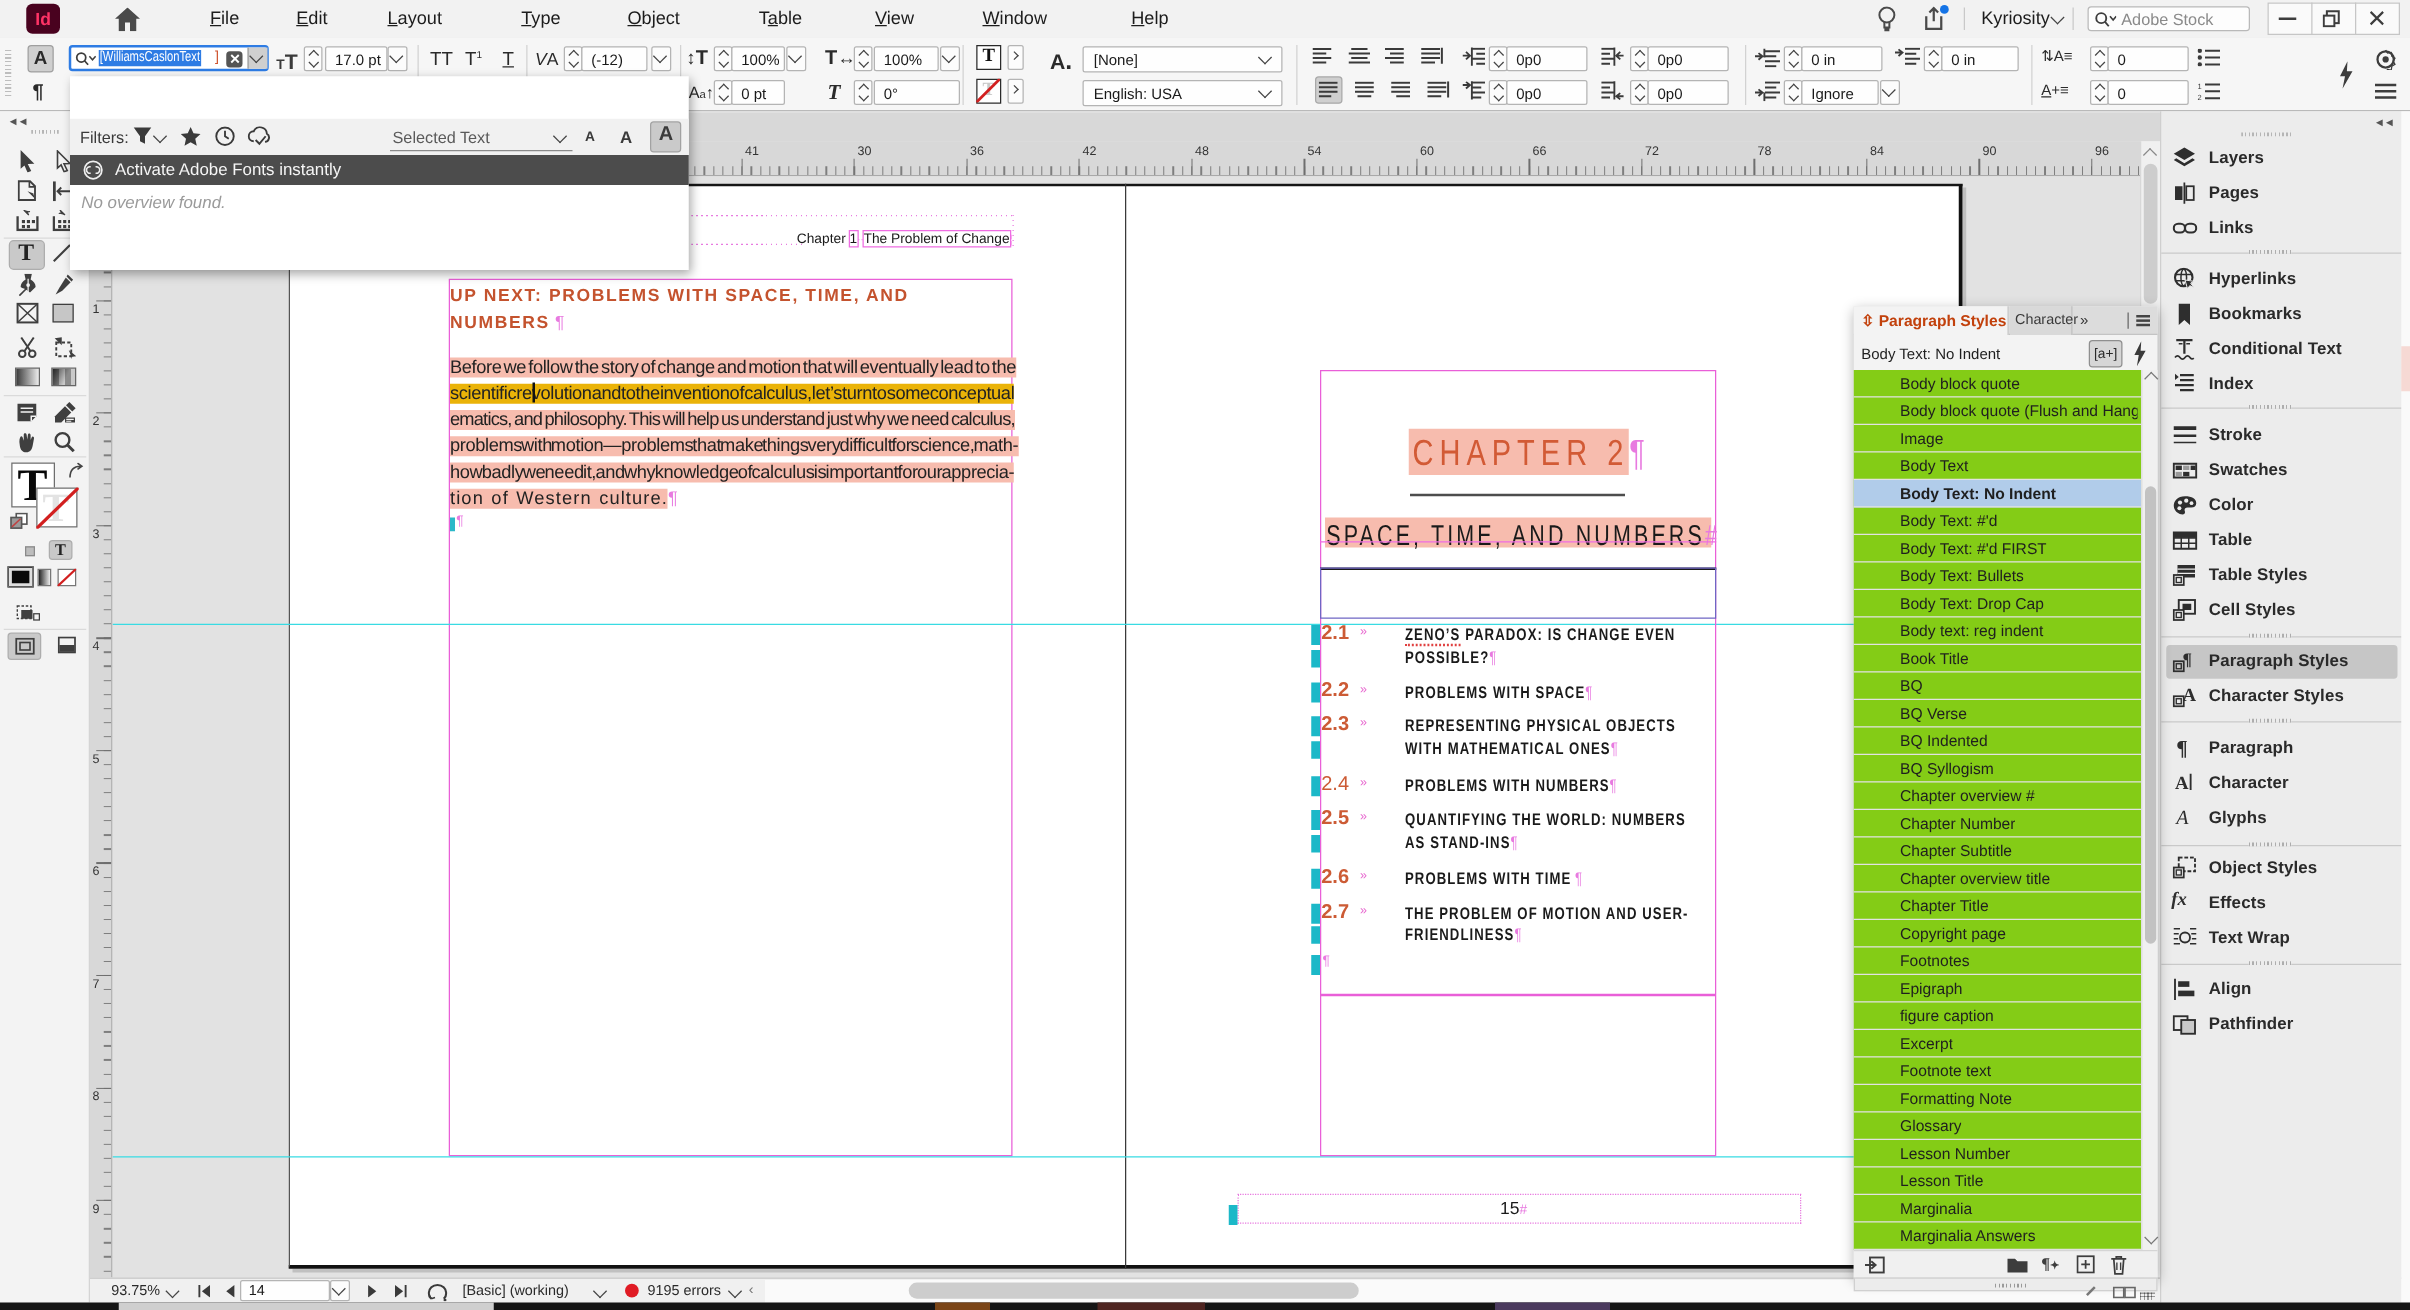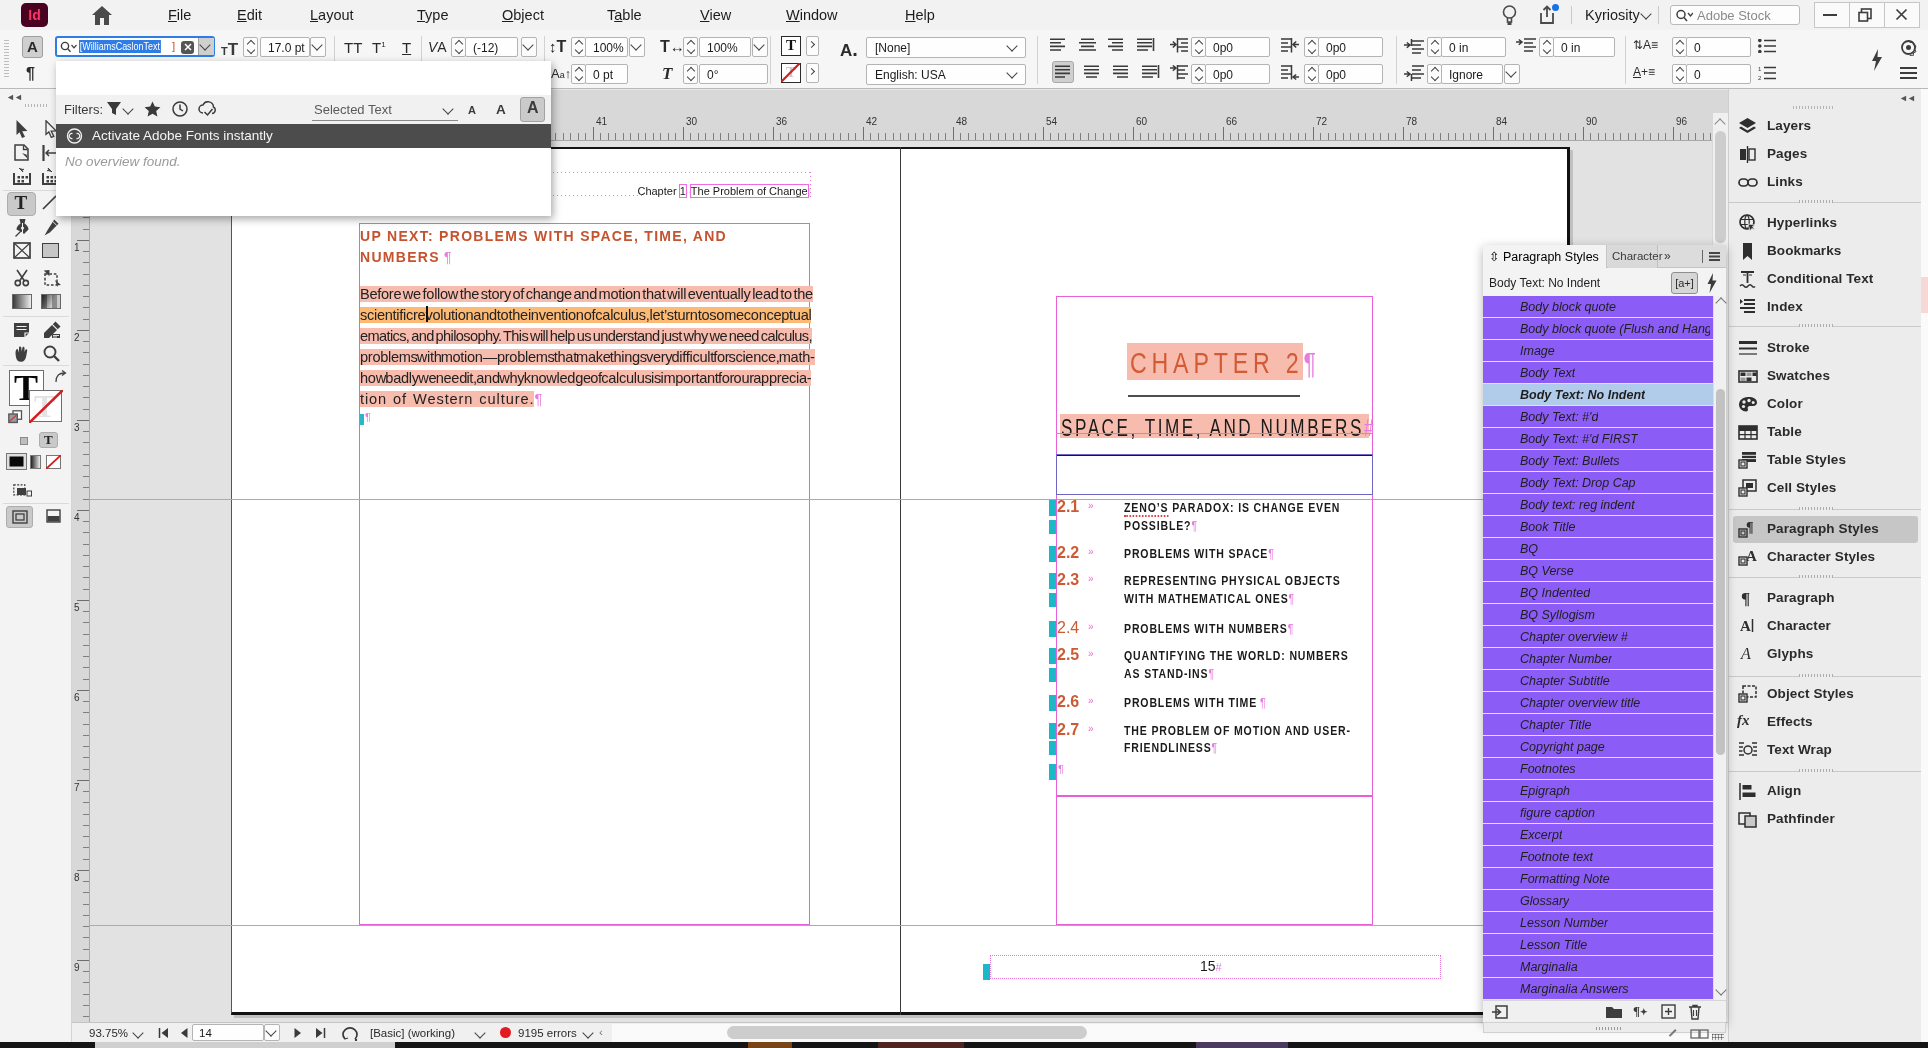--- a/index.html
+++ b/index.html
@@ -356,21 +356,21 @@
     <div class="abs" style="left:720px;top:31px;width:1px;height:25px;background-image:repeating-linear-gradient(to bottom,#e87ae0 0 1px,transparent 1px 4px);"></div>
     <div class="abs" style="left:463px;top:54px;width:90px;height:1px;background-image:repeating-linear-gradient(to right,#e87ae0 0 1px,transparent 1px 4px);"></div>
     <div class="abs" style="right:902px;top:44px;font-size:11px;color:#1a1a1a;white-space:nowrap;">Chapter <span style="outline:1px solid #ef6ce2;">1</span><span style="color:#ef9ce8;font-size:8px;">⋅⋅</span><span style="outline:1px solid #ef6ce2;">The Problem of Change</span><span style="color:#ef6ce2;font-size:9px;">¦</span></div>
 
     <div class="abs" style="left:269px;top:82px;width:451px;height:702px;border:1px solid #e95fd8;"></div>
     <div class="abs" style="left:270px;top:85px;width:450px;font-family:'Liberation Sans',sans-serif;">
       <div id="upnext" style="font-size:14px;font-weight:bold;letter-spacing:1.3px;color:#c4532e;line-height:21px;">UP NEXT: PROBLEMS WITH SPACE, TIME, AND NUMBERS <span style="color:#e87ae0;font-weight:normal;">¶</span></div>
     </div>
     <div class="abs" id="bodytext" style="left:270px;top:143px;width:452px;font-family:'Liberation Sans',sans-serif;font-size:14.6px;color:#222;white-space:nowrap;letter-spacing:-0.3px;">
       <div style="line-height:21px;"><span style="background:#f7bcae;word-spacing:-2.1px;">Before we follow the story of change and motion that will eventually lead to the</span></div>
-      <div style="line-height:21px;"><span style="background:#fdba74;word-spacing:-3.7px;">scientific revolution and to the invention of calculus, let’s turn to some conceptual</span></div>
+      <div style="line-height:21px;"><span style="background:#eab308;word-spacing:-3.7px;">scientific revolution and to the invention of calculus, let’s turn to some conceptual</span></div>
       <div style="line-height:21px;"><span style="background:#f7bcae;letter-spacing:-0.63px;word-spacing:-1.5px;">ematics, and philosophy. This will help us understand just why we need calculus,</span></div>
       <div style="line-height:21px;"><span style="background:#f7bcae;word-spacing:-4.6px;">problems with motion—problems that make things very difficult for science, math-</span></div>
       <div style="line-height:21px;"><span style="background:#f7bcae;word-spacing:-4.3px;">how badly we need it, and why knowledge of calculus is important for our apprecia-</span></div>
       <div style="line-height:21px;"><span style="background:#f7bcae;letter-spacing:0.9px;word-spacing:1px;">tion of Western culture.</span><span style="color:#e87ae0;">¶</span></div>
     </div>
     <div class="abs" style="left:270px;top:273px;width:4px;height:11px;background:#2ab8c8;"></div>
       <div class="abs" style="left:275px;top:270px;color:#e87ae0;font-size:11px;">¶</div>
     <div class="abs" style="left:336px;top:165px;width:1.5px;height:16px;background:#111;"></div>
 
     <div class="abs" style="left:0;top:358px;width:1622px;height:1px;background:#39dbe3;"></div>
@@ -830,34 +830,34 @@
       </div>
   </div>
   <div class="abs" id="rightstrip" style="left:1921px;top:89px;width:7px;height:953px;background:#fafafa;">
     <div class="abs" style="left:0;top:188px;width:7px;height:36px;background:#f6d9d4;"></div>
   </div>
 
   <div class="abs" id="pstyles" style="left:1483px;top:245px;width:243px;height:777px;background:#f3f3f3;box-shadow:0 3px 10px rgba(0,0,0,0.3);">
 
     <div class="abs" style="left:0;top:0;width:243px;height:23px;background:#dcdcdc;border-bottom:1px solid #c4c4c4;"></div>
     <div class="abs" style="left:0;top:0;width:124px;height:23px;background:#f3f3f3;border-right:1px solid #c4c4c4;"></div>
-    <div class="abs" style="left:6px;top:4px;font-size:12.5px;font-weight:normal;color:#000000;text-align:right;">⇳ Paragraph Styles</div>
+    <div class="abs" style="left:6px;top:4px;font-size:12.5px;font-weight:bold;color:#c2410c;text-align:right;">⇳ Paragraph Styles</div>
     <div class="abs" style="left:125px;top:0;width:50px;height:23px;background:#d9d9d9;border-right:1px solid #c0c0c0;"></div>
     <div class="abs" style="left:129px;top:5px;font-size:11.5px;color:#3a3a3a;">Character</div>
     <div class="abs" style="left:181px;top:4px;font-size:12px;color:#3a3a3a;">»</div>
     <div class="abs" style="left:219px;top:5px;width:1px;height:13px;background:#666;"></div>
     <div class="abs" style="left:226px;top:7px;width:11px;height:1.5px;background:#444;box-shadow:0 3.5px 0 #444,0 7px 0 #444;"></div>
 
     <div class="abs" style="left:6px;top:31px;font-size:12px;color:#1f1f1f;">Body Text: No Indent</div>
     <div class="abs" style="left:188px;top:27px;width:27px;height:22px;background:#d6d6d6;border:1px solid #8f8f8f;border-radius:3px;font-size:11px;color:#2a2a2a;text-align:center;line-height:21px;">[a+]</div>
     <div class="abs" style="left:223px;top:28px;width:12px;height:20px;"><svg width="12" height="20" viewBox="0 0 12 20">
           <path d="M7 0 L1.5 11 L5 11 L3.5 20 L10.5 7.5 L6.5 7.5 Z" fill="#3a3a3a"></path>
         </svg></div>
 
-    <div class="abs" id="pslist" style="left:0;top:51px;width:230px;height:704px;background:#8b5cf6;font-style:italic;">
+    <div class="abs" id="pslist" style="left:0;top:51px;width:230px;height:704px;background:#84cc16;">
       <div class="psrow" style="top:0">
           <span>Body block quote</span>
         </div>
       <div class="psrow" style="top:22px">
           <span>Body block quote (Flush and Hang)</span>
         </div>
       <div class="psrow" style="top:44px">
           <span>Image</span>
         </div>
       <div class="psrow" style="top:66px">

